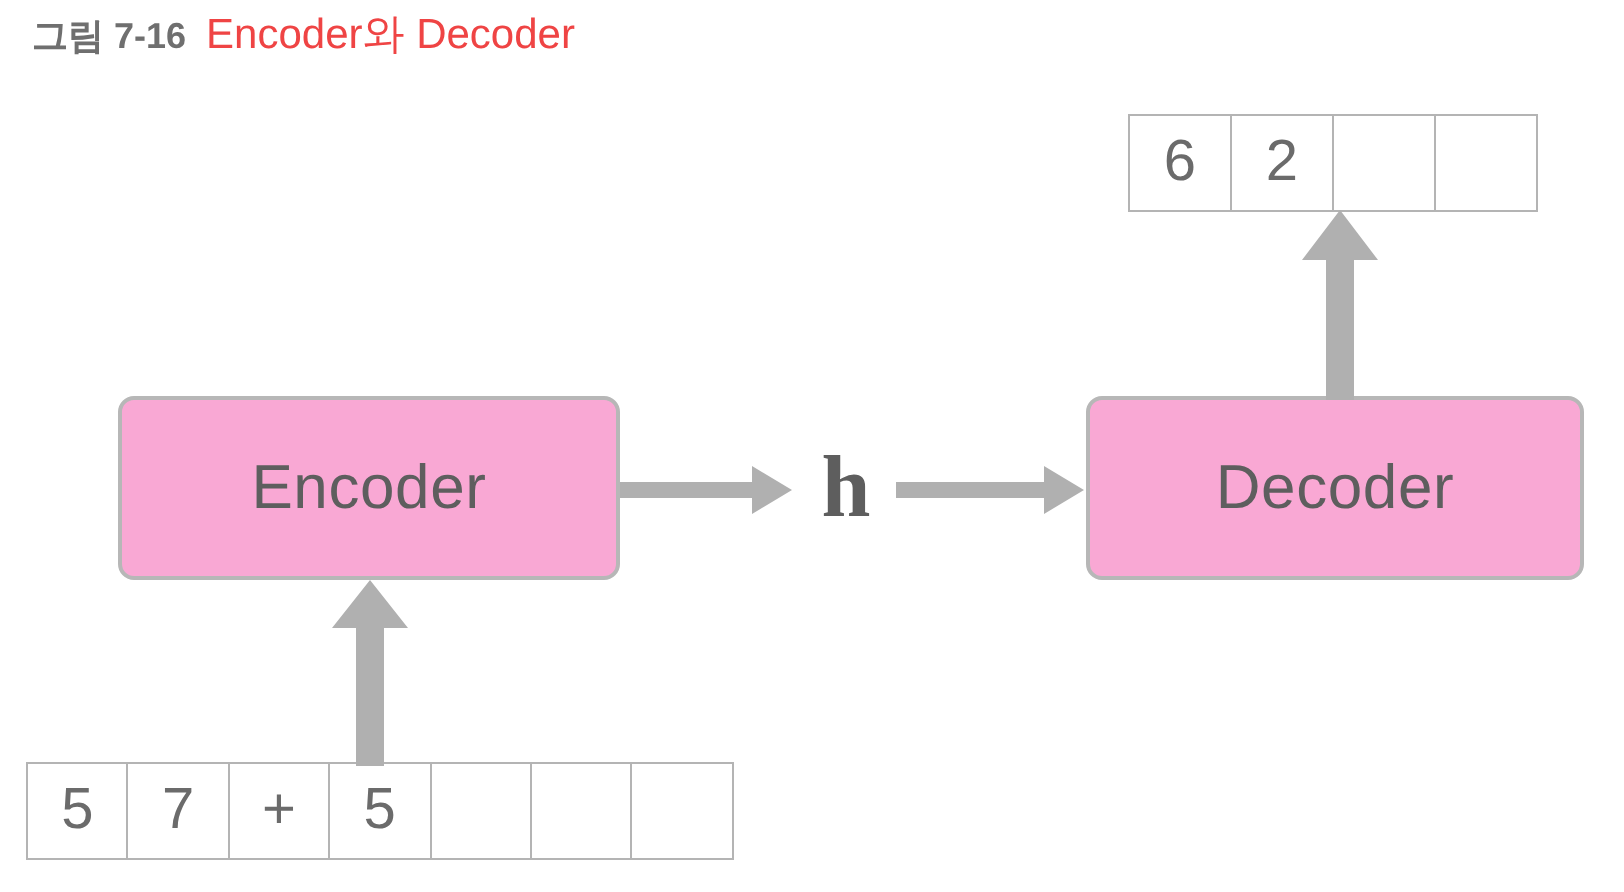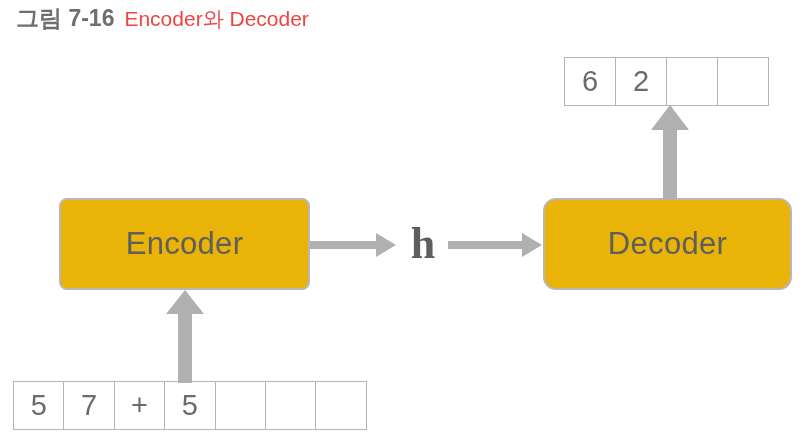--- a/index.html
+++ b/index.html
@@ -21,21 +21,21 @@
 
   
   .title {
     position: absolute;
     left: 16px;
     top: 7px;
     white-space: nowrap;
     line-height: 1;
   }
   .title-figno {
-    font-size: 23px;
+    font-size: 18px;
     font-weight: bold;
     color: #6f6f6f;
     letter-spacing: 0px;
   }
   .title-text {
     font-size: 21px;
     font-weight: normal;
     color: #ef4444;
     margin-left: 10px;
   }
@@ -77,42 +77,41 @@
   }
   #grid-input .cell {
     width: 50.4px;
     height: 48px;
   }
 
   
   .module-box {
     position: absolute;
     box-sizing: border-box;
-    background: #eab308;
+    background: #f9a8d4;
     border: 2px solid #b7b7b7;
     border-radius: 8px;
     display: flex;
     align-items: center;
     justify-content: center;
     font-size: 31px;
     color: #5e5e5e;
     letter-spacing: 0.3px;
   }
   #box-encoder {
     left: 59px;
     top: 198px;
     width: 251px;
     height: 92px;
   }
   #box-decoder {
     left: 543px;
     top: 198px;
     width: 249px;
     height: 92px;
-    border-radius: 13px;
   }
 
   
   #hidden-state {
     position: absolute;
     left: 398px;
     top: 218px;
     width: 50px;
     height: 52px;
     display: flex;

